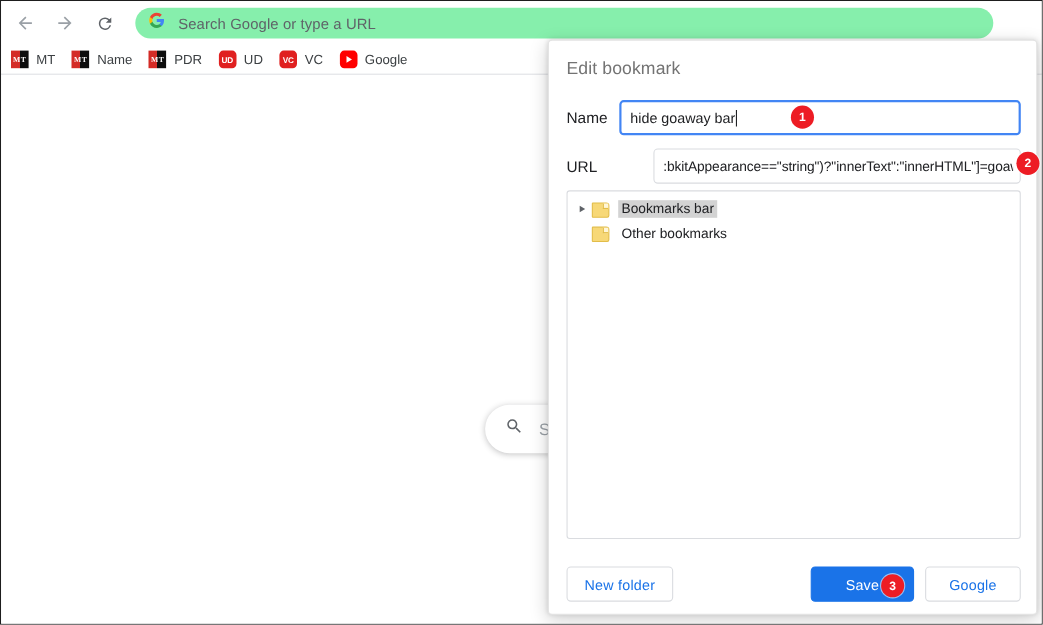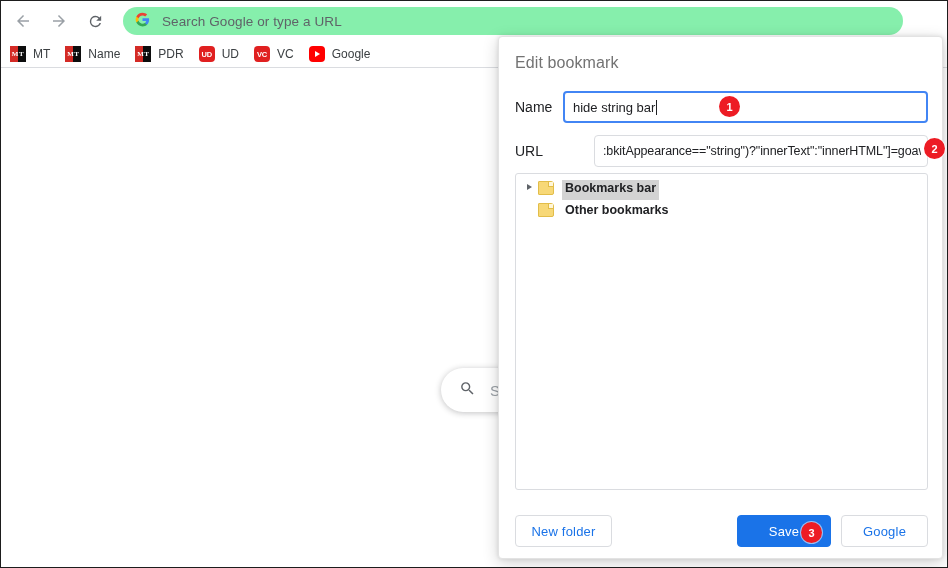--- a/index.html
+++ b/index.html
@@ -252,24 +252,24 @@
     height: 317px;
     border: 1px solid #dadce0;
     border-radius: 3px;
     background: #ffffff;
     overflow: hidden;
     padding-top: 6px;
   }
 
   .tree-item {
     display: flex;
+    align-items: center;
     height: 20px;
     margin-bottom: 2px;
     padding-left: 6px;
-    font-weight: bold;
   }
   .tree-arrow {
     width: 14px; height: 14px;
     display: flex;
     align-items: center;
     justify-content: center;
     flex: 0 0 auto;
   }
   .tree-arrow::after {
     content: "";
@@ -460,21 +460,21 @@
     </div>
   </div>
 
   <div id="edit-bookmark-dialog">
 
     <div id="dialog-title">Edit bookmark</div>
 
     <div class="field-row" id="name-row">
       <span class="field-label">Name</span>
       <div class="field-input" id="name-input">
-        <span>hide string bar</span>
+        <span>hide goaway bar</span>
           <span class="caret"></span>
       </div>
     </div>
 
     <div class="field-row" id="url-row">
       <span class="field-label">URL</span>
       <div class="field-input" id="url-input">
         <span class="url-text">:bkitAppearance=="string")?"innerText":"innerHTML"]=goaway}})();</span>
       </div>
     </div>

